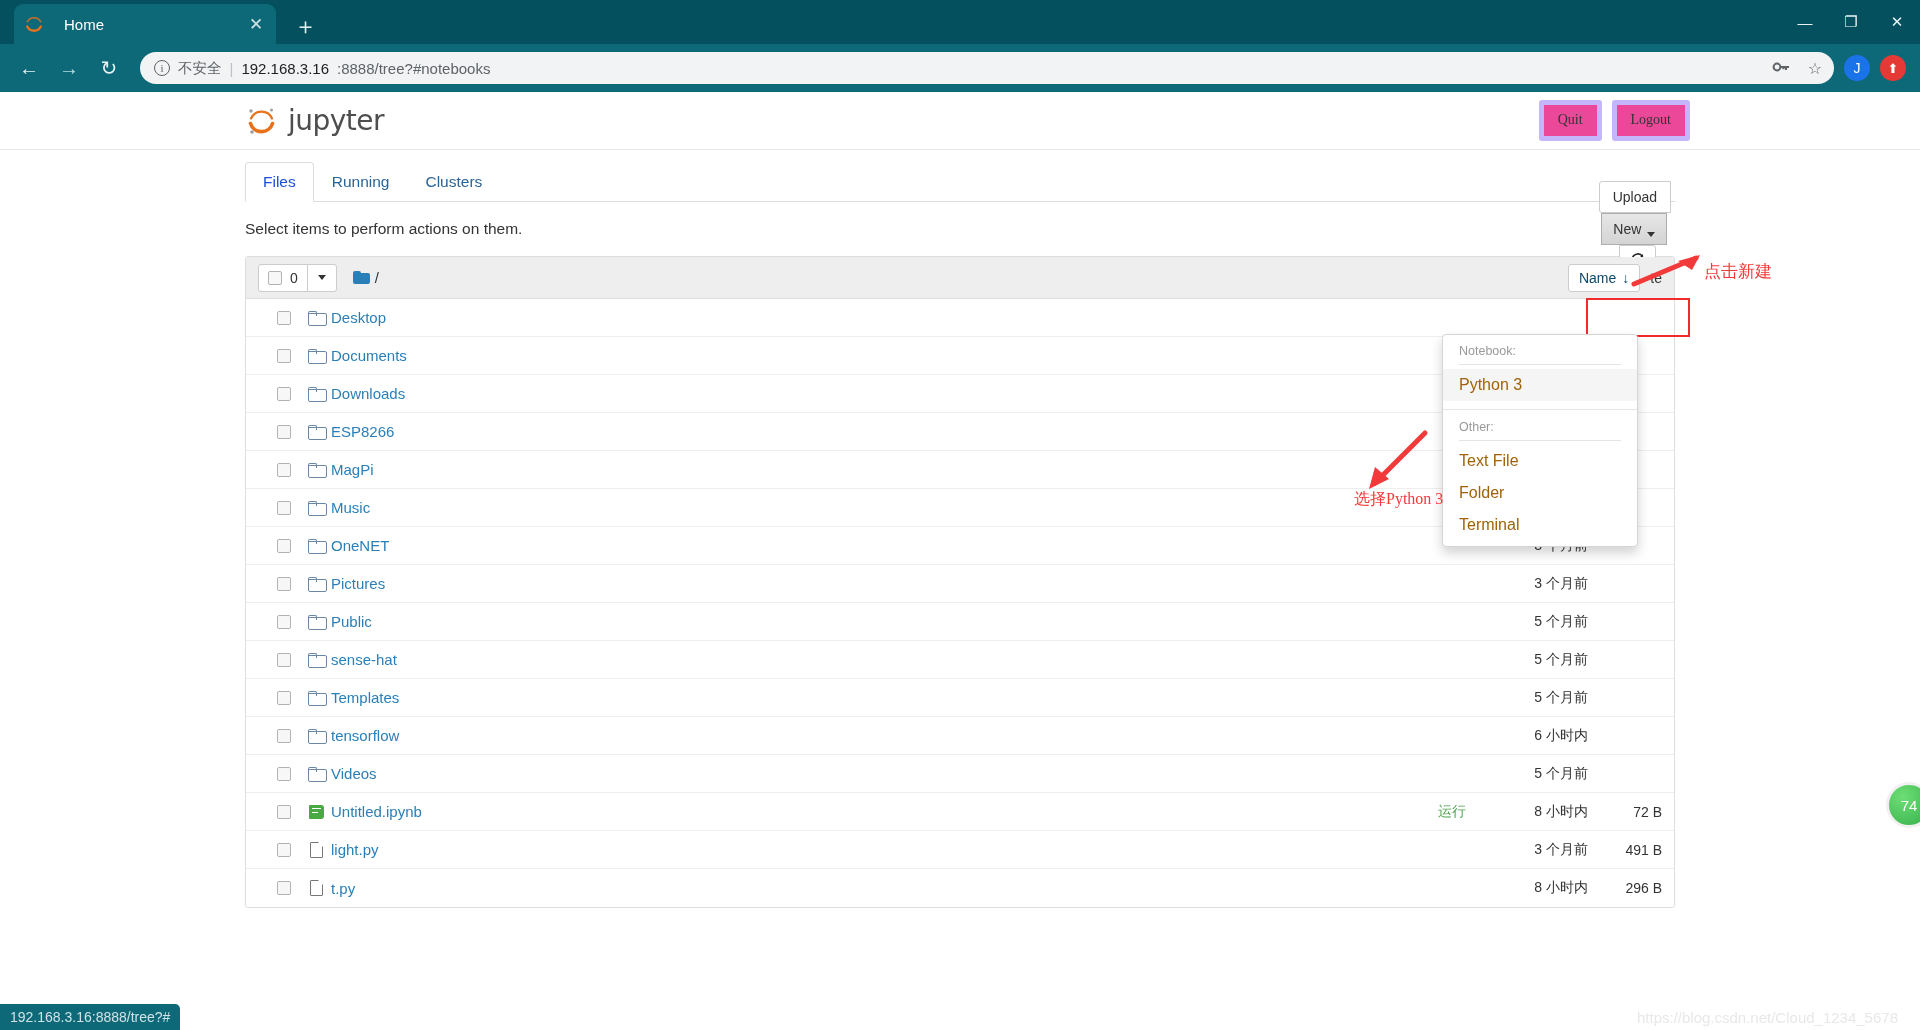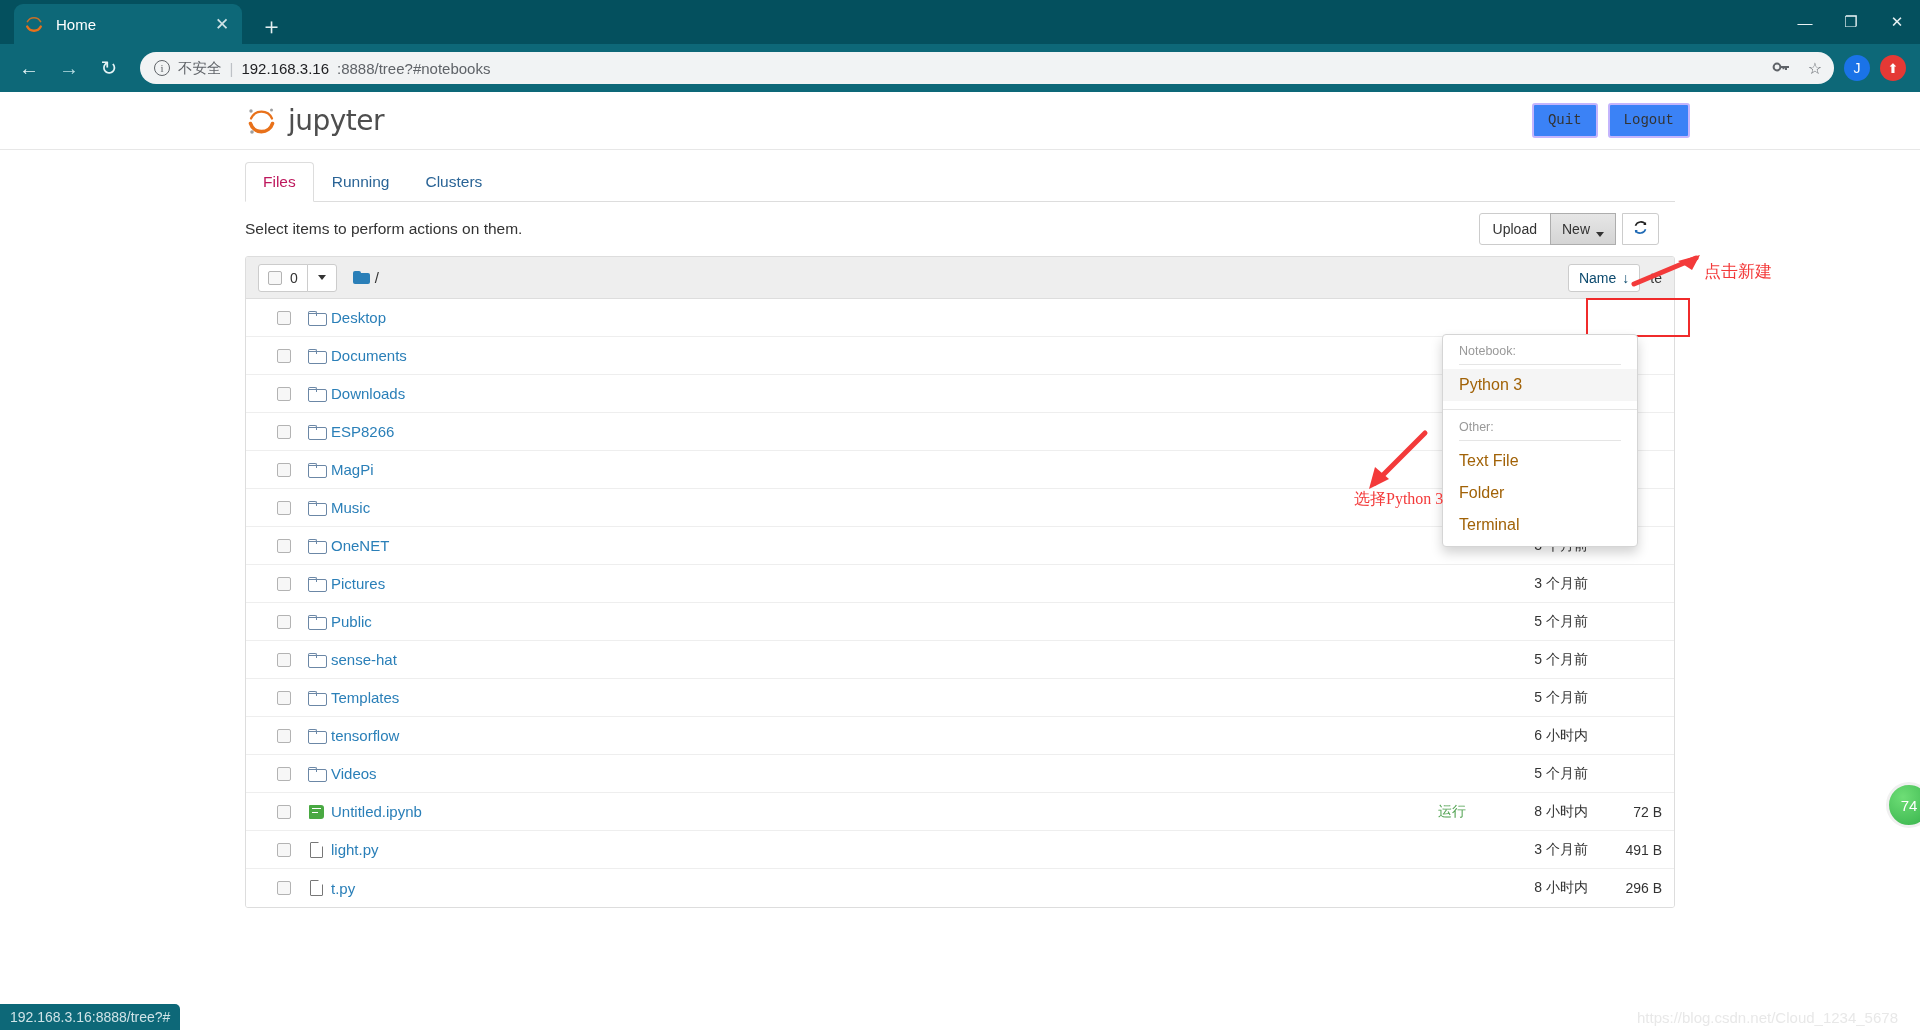--- a/index.html
+++ b/index.html
@@ -11,23 +11,23 @@
   }
 
   
   .browser { width: 1920px; height: 1030px; position: relative; background:#fff; }
 
   .titlebar {
     height: 44px; background: #04505e; display: flex; align-items: flex-end;
     position: relative;
   }
   .tab {
-    margin-left: 14px; height: 40px; width: 228px;
+    margin-left: 14px; height: 40px; width: 262px;
     background: #0d6878; border-radius: 9px 9px 0 0;
-    display: flex; align-items: center; padding: 0 10px; gap: 12px;
+    display: flex; align-items: center; padding: 0 10px; gap: 20px;
   }
   .tab-favicon { width: 20px; height: 20px; position: relative; flex: 0 0 auto; }
   .tab-title { color: #fff; font-size: 15px; flex: 1 1 auto; white-space: nowrap; overflow: hidden; }
   .tab-close { color: #cfe3e7; font-size: 17px; line-height: 1; width: 20px; text-align: center; cursor: pointer; }
   .newtab { color: #e4eff1; font-size: 23px; margin-left: 18px; margin-bottom: 6px; cursor: pointer; line-height: 1; }
   .wincontrols {
     position: absolute; right: 0; top: 0; height: 44px; display: flex; align-items: center;
   }
   .wincontrols div { width: 46px; height: 44px; display: flex; align-items: center; justify-content: center;
     color: #e9f2f4; font-size: 15px; cursor: pointer; }
@@ -68,37 +68,37 @@
   .page { position: relative; height: 938px; background: #fff; overflow: hidden; }
   .jp-header {
     height: 58px; border-bottom: 1px solid #e7e7e7;
     display: flex; align-items: center; padding: 0 0 0 245px; position: relative;
   }
   .logo-wrap { display: flex; align-items: center; gap: 9px; }
   .logo-mark { width: 34px; height: 34px; position: relative; flex: 0 0 auto; }
   .logo-text { font-size: 28px; color: #4e4e4e; font-family: "DejaVu Sans", sans-serif; letter-spacing: -0.5px;}
   .hdr-buttons { position: absolute; right: 230px; display: flex; gap: 10px; }
   .btn {
-    border: 2px solid #c4b5fd; background: #3b82f6; color: #333; font-size: 14px;
-    padding: 7px 14px; border-radius: 3px; cursor: pointer; font-family: Liberation Mono, monospace;
+    border: 5px solid #c4b5fd; background: #ec4899; color: #333; font-size: 14px;
+    padding: 7px 14px; border-radius: 3px; cursor: pointer; font-family: Liberation Serif, serif;
     line-height: 1.2;
   }
 
   .content { padding: 0 245px; position: relative; }
 
   .tabs { display: flex; align-items: flex-end; height: 52px; border-bottom: 1px solid #ddd; }
   .tabitem {
     padding: 10px 17px; font-size: 15.5px; color: #2a6496; cursor: pointer;
     border: 1px solid transparent; border-radius: 4px 4px 0 0; margin-bottom: -1px;
   }
-  .tabitem.active { color: #be185d; background: #fff; border-color: #ddd; border-bottom-color: #fff; }
+  .tabitem.active { color: #1d4ed8; background: #fff; border-color: #ddd; border-bottom-color: #fff; }
 
   .actionbar { display: flex; align-items: center; height: 54px; position: relative; }
   .actiontext { font-size: 15.5px; color: #333; }
-  .actionbtns { position: absolute; right: 16px; display: flex; align-items: center; }
+  .actionbtns { position: absolute; right: 4px; display: flex; align-items: center; flex-direction: column; }
   .btn-upload { border: 1px solid #ccc; background:#fff; padding: 7px 13px; font-size: 14px; color:#333;
     border-radius: 3px 0 0 3px; cursor: pointer; }
   .btn-new {
     border: 1px solid #adadad; background: linear-gradient(#e6e6e6,#d4d4d4); padding: 7px 11px; font-size: 14px;
     color:#333; cursor:pointer; display:flex; align-items:flex-end; gap:6px; margin-left:-1px;
   }
   .caret { width:0;height:0;border-left:4px solid transparent;border-right:4px solid transparent;border-top:5px solid #333; }
   .btn-refresh { border: 1px solid #ccc; background:#fff; padding: 6px 10px; font-size: 15px; color:#333;
     border-radius: 0 3px 3px 0; cursor: pointer; margin-left: 6px; }
   .redbox {

